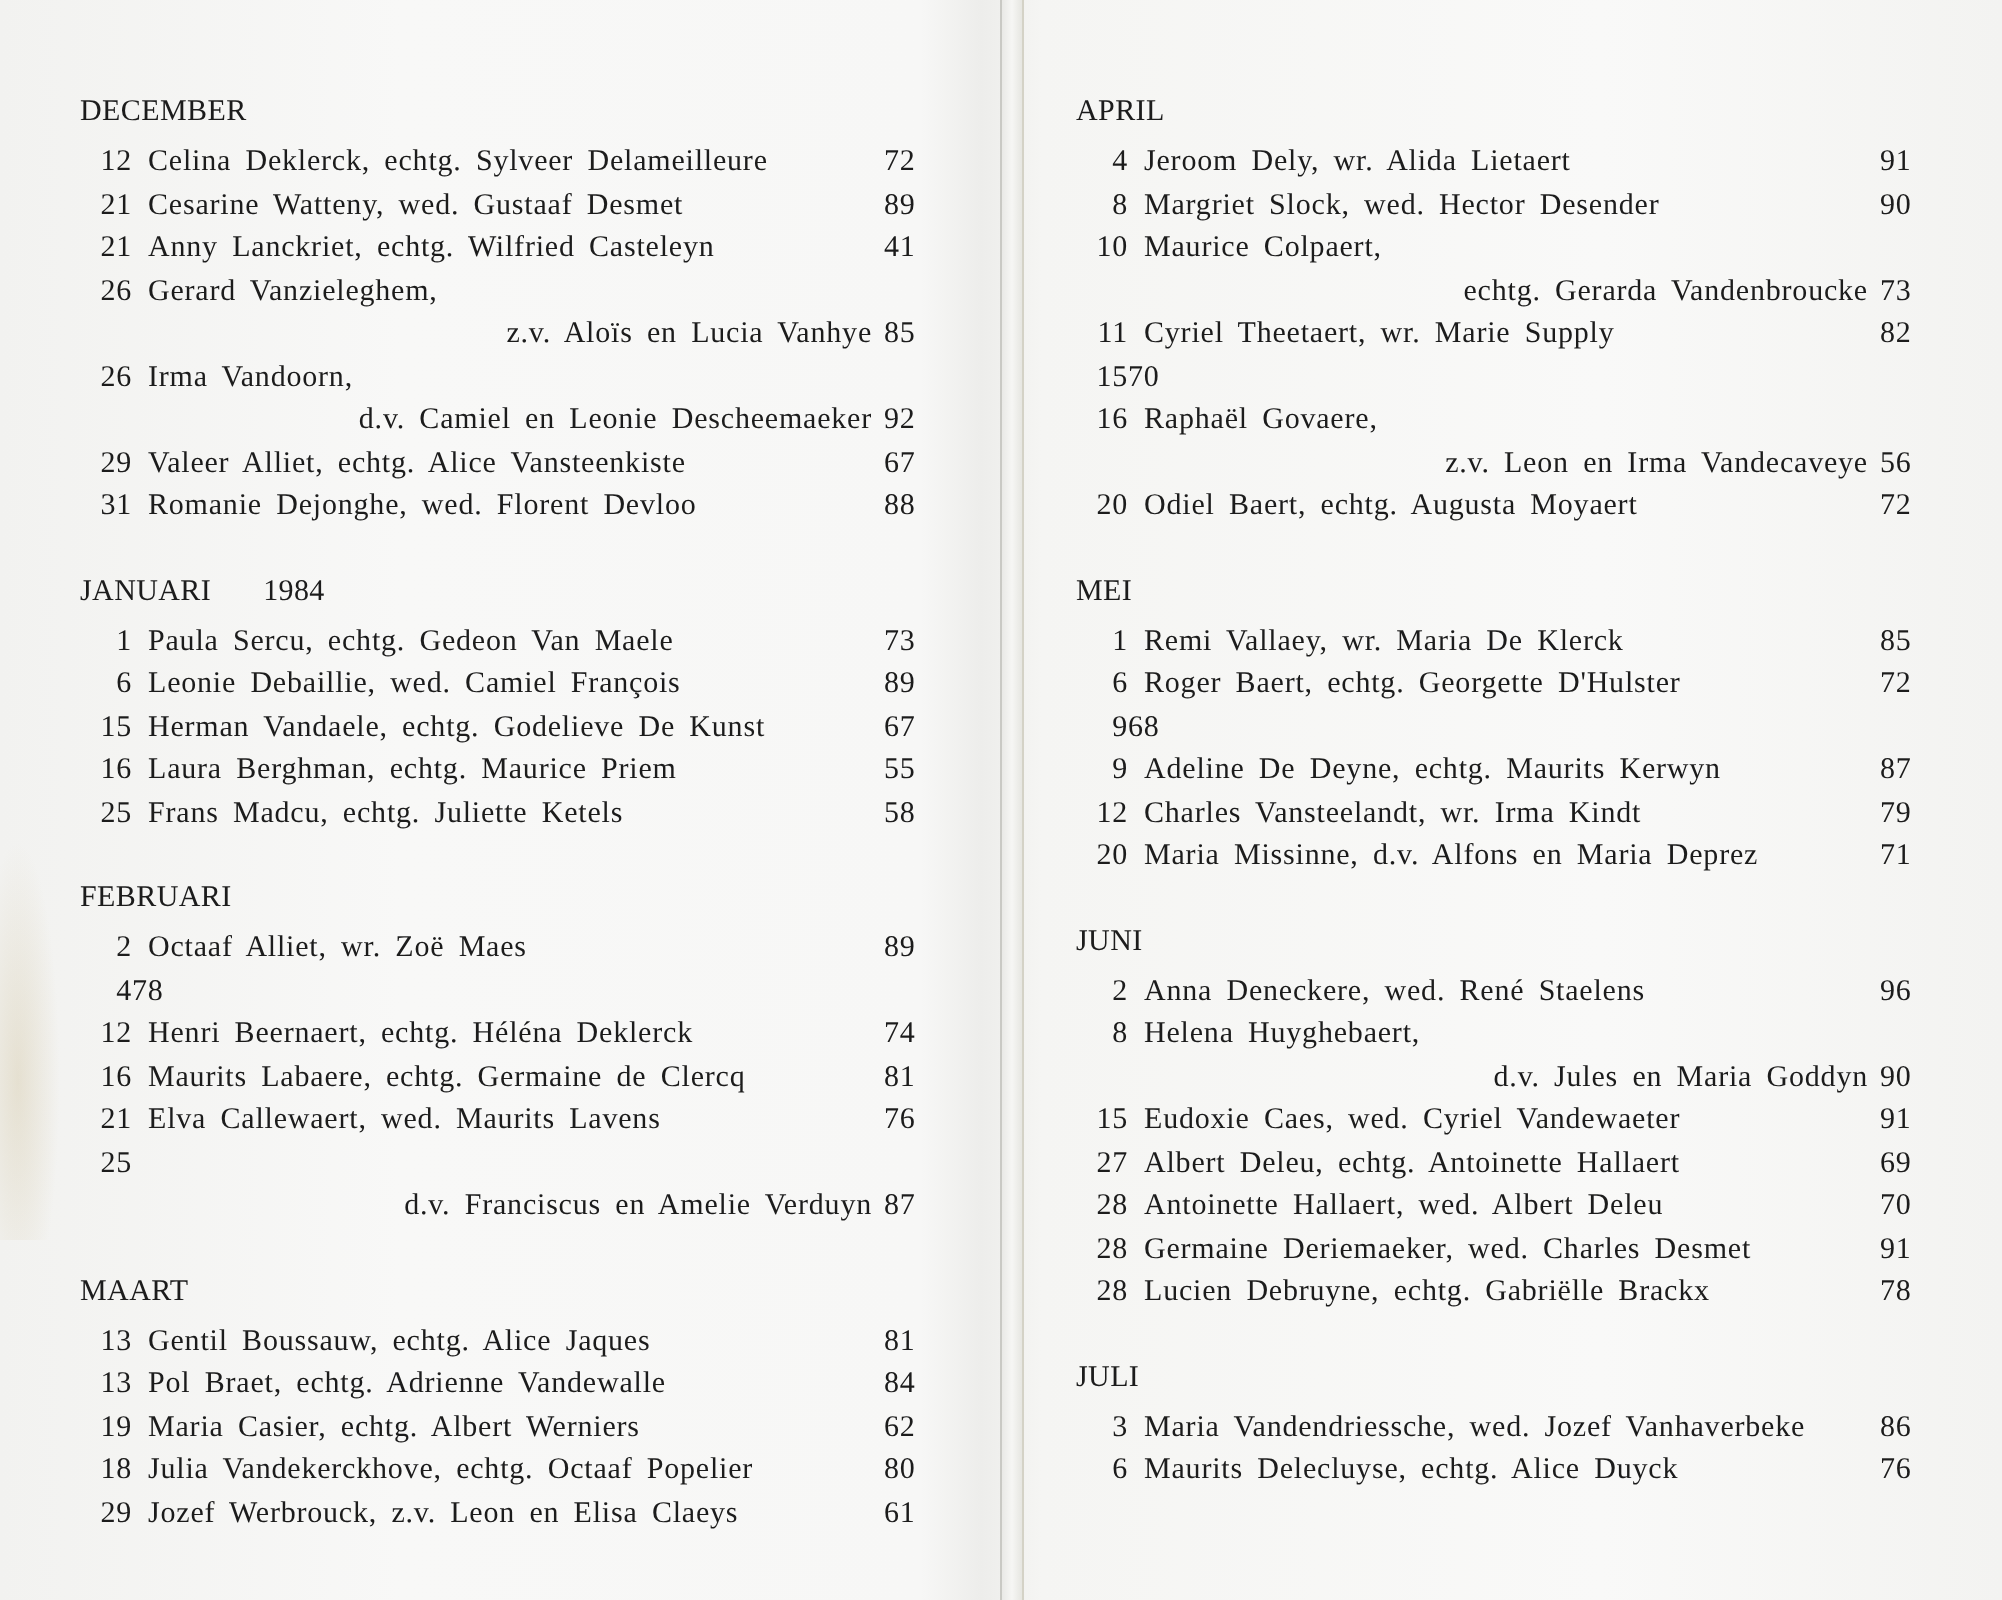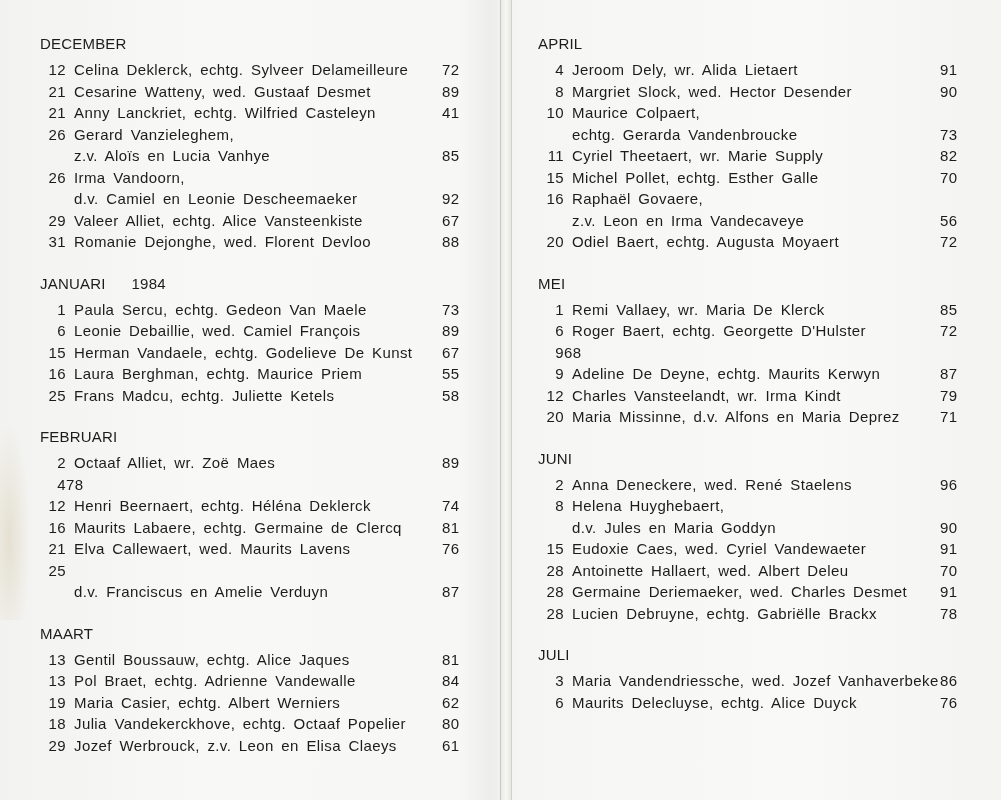--- a/index.html
+++ b/index.html
@@ -34,21 +34,22 @@
     .stain {
       position: absolute;
       left: 0px;
       top: 420px;
       width: 30px;
       height: 200px;
       background: radial-gradient(ellipse at 30% 60%, rgba(205,190,150,0.35), rgba(205,190,150,0) 70%);
     }
     .page {
       position: absolute;
-      top: 33px;
+      top: 45px;
+      font-family: Liberation Serif, serif;
     }
     .page.left { left: 40px; width: 432px; }
     .page.right { left: 538px; width: 432px; }
 
     .month {
       font-size: 15px;
       letter-spacing: 0.2px;
       height: 22px;
       line-height: 22px;
       margin-bottom: 4px;
@@ -73,20 +74,21 @@
       flex: 1;
       padding-left: 8px;
       white-space: nowrap;
     }
     .entry .age {
       width: 30px;
       text-align: left;
       flex: 0 0 30px;
     }
     .entry.cont .name {
+      text-align: right;
       padding-right: 6px;
     }
     .gap { height: 20px; }
   </style>
 </head>
 <body>
 
 <div class="sheet">
   <div class="stain"></div>
   <div class="fold"></div>
@@ -259,21 +261,20 @@
           <span class="name">echtg. Gerarda Vandenbroucke</span>
           <span class="age">73</span>
         </div>
         <div class="entry">
           <span class="day">11</span>
           <span class="name">Cyriel Theetaert, wr. Marie Supply</span>
           <span class="age">82</span>
         </div>
         <div class="entry">
           <span class="day">15</span>
-          <span class="name">Michel Pollet, echtg. Esther Galle</span>
           <span class="age">70</span>
         </div>
         <div class="entry">
           <span class="day">16</span>
           <span class="name">Raphaël Govaere,</span>
           <span class="age"></span>
         </div>
         <div class="entry cont">
           <span class="day"></span>
           <span class="name">z.v. Leon en Irma Vandecaveye</span>
@@ -335,20 +336,25 @@
           <span class="day"></span>
           <span class="name">d.v. Jules en Maria Goddyn</span>
           <span class="age">90</span>
         </div>
         <div class="entry">
           <span class="day">15</span>
           <span class="name">Eudoxie Caes, wed. Cyriel Vandewaeter</span>
           <span class="age">91</span>
         </div>
         <div class="entry">
+          <span class="day">27</span>
+          <span class="name">Albert Deleu, echtg. Antoinette Hallaert</span>
+          <span class="age">69</span>
+        </div>
+        <div class="entry">
           <span class="day">28</span>
           <span class="name">Antoinette Hallaert, wed. Albert Deleu</span>
           <span class="age">70</span>
         </div>
         <div class="entry">
           <span class="day">28</span>
           <span class="name">Germaine Deriemaeker, wed. Charles Desmet</span>
           <span class="age">91</span>
         </div>
         <div class="entry">

